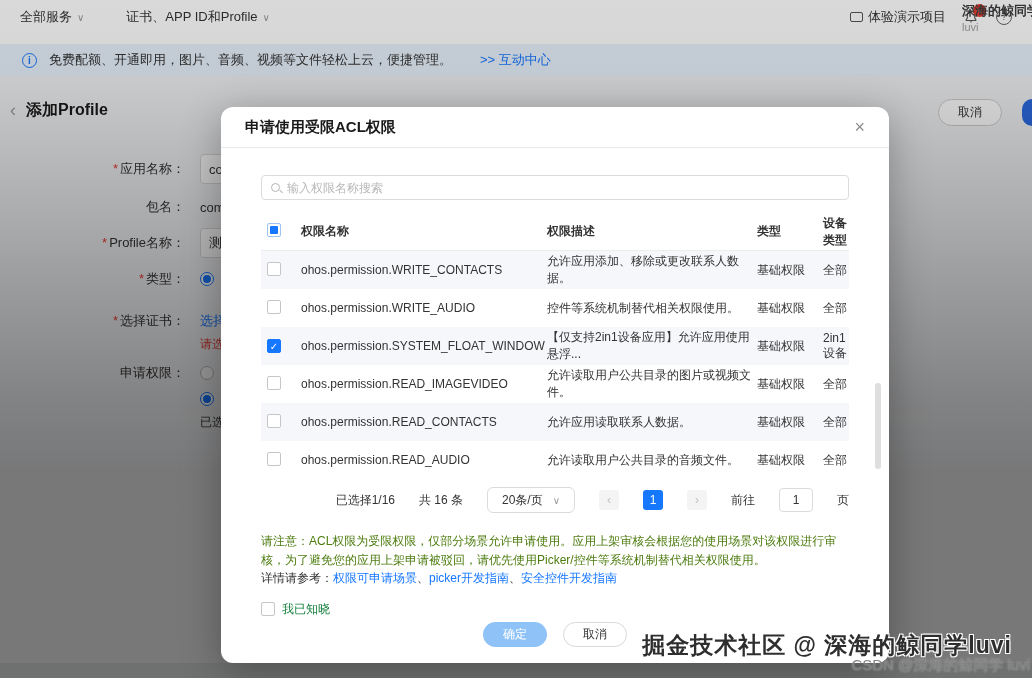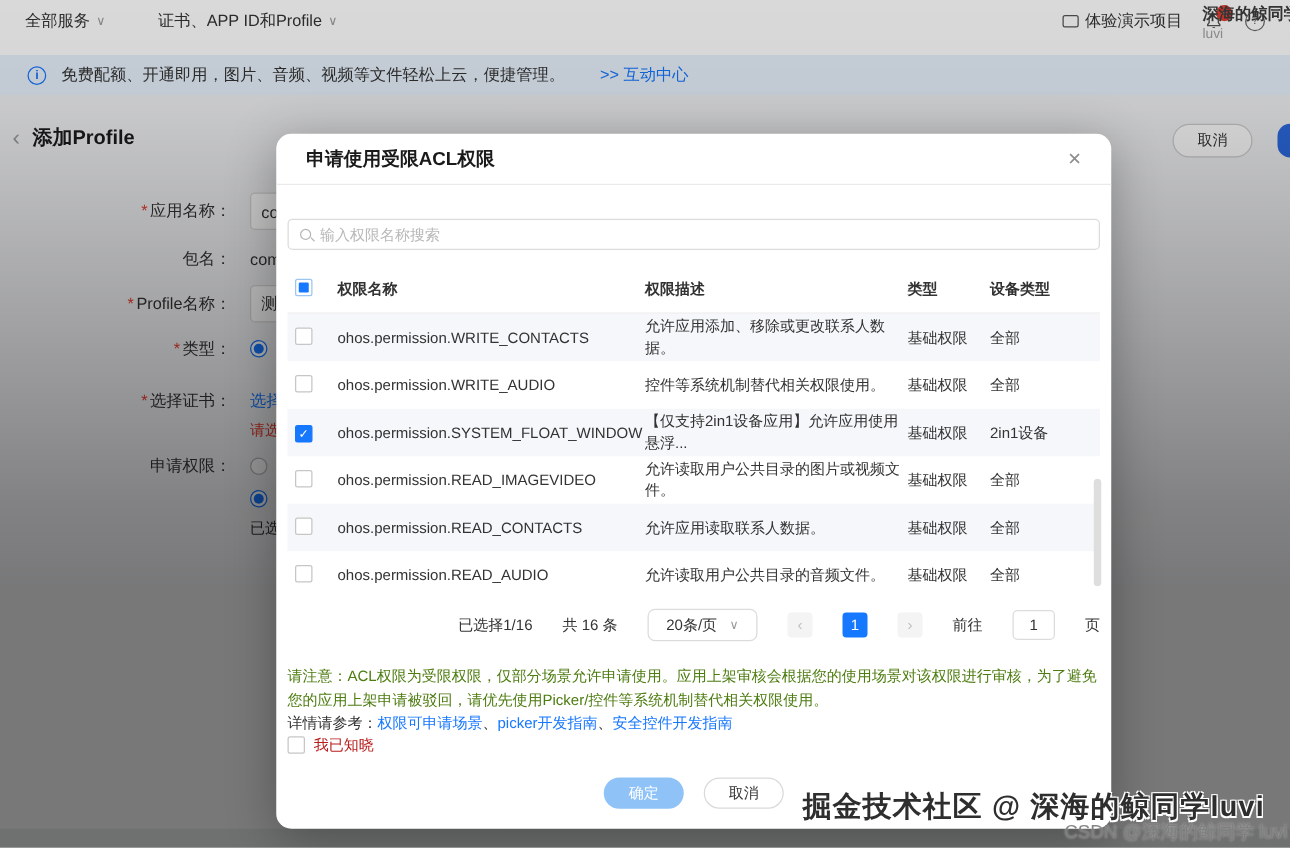--- a/index.html
+++ b/index.html
@@ -52,21 +52,21 @@
   .overlay { position:absolute; inset:0; z-index:10;
     background:linear-gradient(180deg, rgba(0,0,0,0.15) 0px, rgba(0,0,0,0.17) 85px,
       rgba(0,0,0,0.30) 230px, rgba(0,0,0,0.46) 400px, rgba(0,0,0,0.50) 470px, rgba(0,0,0,0.50) 100%); }
   
   .modal { position:absolute; left:221px; top:107px; width:668px; height:556px; z-index:20;
     background:#fff; border-radius:12px; box-shadow:0 8px 40px rgba(0,0,0,0.3); }
   .modal-header { height:41px; padding:0 24px; display:flex; align-items:center;
     justify-content:space-between; border-bottom:1px solid #eaeaea; }
   .modal-title { font-size:15px; font-weight:bold; color:#1a1a1a; }
   .modal-close { font-size:18px; color:#8c8c8c; cursor:pointer; line-height:1; }
-  .modal-body { padding:0 9px; position:relative; }
+  .modal-body { padding:0 40px; position:relative; }
   .search-box { margin-top:27px; height:25px; border:1px solid #dcdcdc; border-radius:4px;
     display:flex; align-items:center; padding:0 9px; }
   .mag { position:relative; width:9px; height:9px; border:1.4px solid #b5b5b5; border-radius:50%; margin-right:7px; }
   .mag::after { content:""; position:absolute; width:4px; height:1.4px; background:#b5b5b5;
     transform:rotate(45deg); right:-4px; bottom:-1px; }
   .search-input { border:none; outline:none; flex:1; font-size:12px; color:#333; font-family:inherit; }
   .search-input::placeholder { color:#b8b8b8; }
   .thead, .trow { display:flex; align-items:center; height:38px; font-size:12px; }
   .thead { margin-top:13px; border-bottom:1px solid #ececec; font-weight:bold; color:#333; }
   .trow { color:#333; }
@@ -89,21 +89,21 @@
     align-items:center; justify-content:center; gap:10px; color:#333; cursor:pointer; }
   .pg-btn { width:20px; height:20px; border-radius:3px; background:#f4f4f4; border:none;
     color:#c0c0c0; font-size:12px; line-height:18px; }
   .pg-cur { width:20px; height:20px; border-radius:3px; background:#1677ff; border:none;
     color:#fff; font-size:12px; }
   .goto-input { width:34px; height:24px; border:1px solid #dcdcdc; border-radius:4px;
     text-align:center; font-size:12px; color:#333; font-family:inherit; }
   .notice { margin-top:17px; font-size:12px; line-height:1.55; color:#4d7c0f; }
   .ref-line { font-size:12px; line-height:1.55; color:#333; }
   .sep { color:#333; }
-  .ack-row { display:flex; align-items:center; gap:7px; font-size:12px; color:#b91c1c; }
+  .ack-row { margin-top:13px; display:flex; align-items:center; gap:7px; font-size:12px; color:#15803d; }
   .modal-footer { position:absolute; left:0; right:0; bottom:16px; display:flex;
     justify-content:center; gap:16px; }
   .btn-confirm { width:64px; height:25px; background:#8fc3f8; color:#fff; border:none;
     border-radius:13px; font-size:12px; }
   .btn-cancel { width:64px; height:25px; background:#fff; color:#333; border:1px solid #d9d9d9;
     border-radius:13px; font-size:12px; }
   
   .wm-big { position:absolute; right:20px; bottom:17px; z-index:40; font-size:23px; font-weight:bold;
     color:#2e2e2e; letter-spacing:1px; white-space:nowrap;
     text-shadow:-1px -1px 0 #fff, 1px -1px 0 #fff, -1px 1px 0 #fff, 1px 1px 0 #fff;margin-top:32px; }

